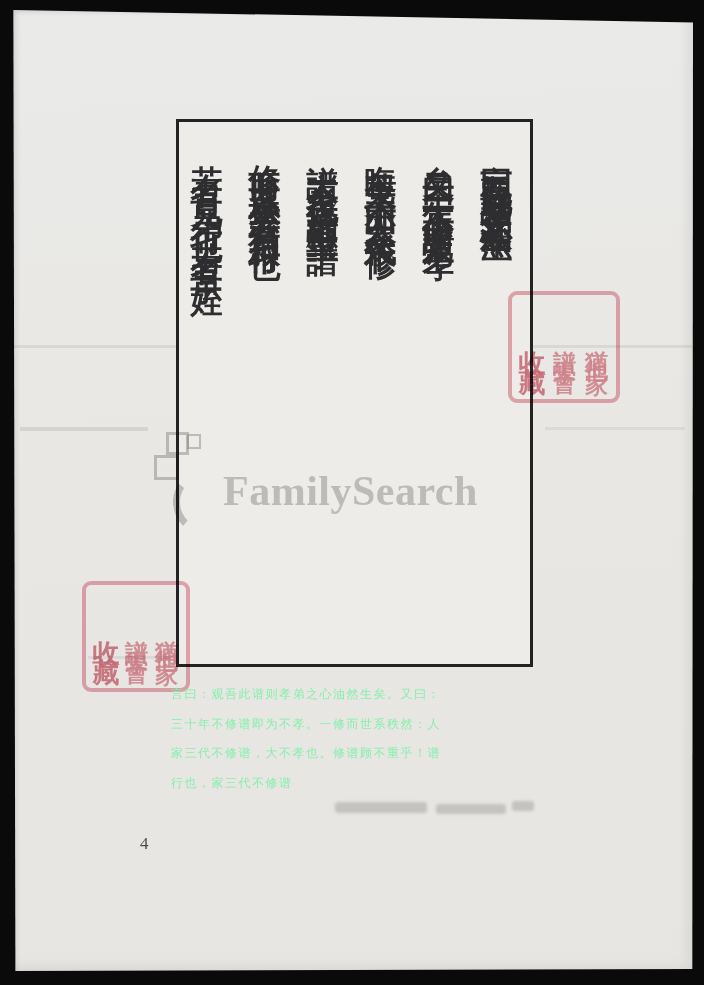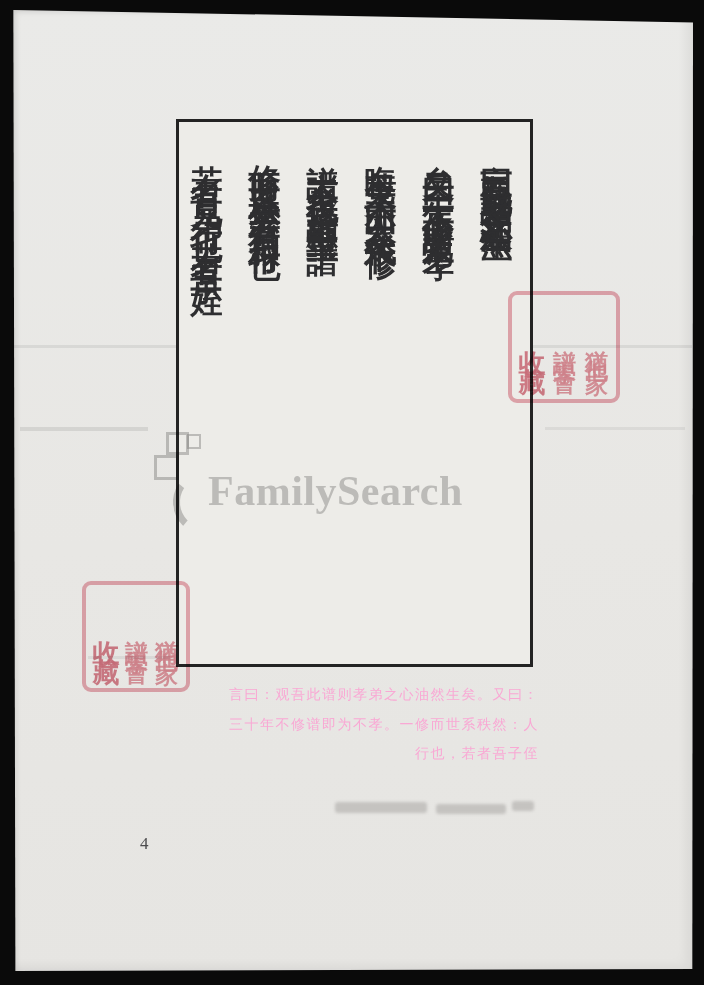--- a/index.html
+++ b/index.html
@@ -40,21 +40,21 @@
   .c1{left:475px;}
   .c2{left:417px;letter-spacing:7px;}
   .c3{left:359px;letter-spacing:7px;}
   .c4{left:301px;letter-spacing:7px;}
   .c5{left:243px;letter-spacing:7px;}
   .c6{left:185px;letter-spacing:11px;}
 
   
   .watermark{position:absolute;left:0;top:0;mix-blend-mode:multiply;}
   .wm-text{
-    position:absolute;left:208px;top:467px;
+    position:absolute;left:223px;top:467px;
     font-family:"Liberation Serif","DejaVu Serif",serif;
     font-size:42px;font-weight:bold;letter-spacing:.5px;
     color:rgba(128,128,128,.42);
   }
   .wm-sq{position:absolute;border:3px solid rgba(138,138,138,.45);background:transparent;}
   .sq1{left:166px;top:432px;width:17px;height:17px;}
   .sq2{left:154px;top:455px;width:19px;height:19px;}
   .sq3{left:187px;top:434px;width:10px;height:11px;border-width:2px;}
   .wm-arc{
     position:absolute;left:173px;top:474px;width:36px;height:44px;
@@ -74,23 +74,22 @@
   .seal-col{
     writing-mode:vertical-rl;text-orientation:upright;
     font-size:23px;line-height:30px;letter-spacing:10px;
     color:rgba(226,142,154,.88);font-weight:bold;text-align:center;
   }
   .seal-col.two{font-size:27px;letter-spacing:17px;color:rgba(216,118,132,.9);}
 
   
   .transcription{
     position:absolute;left:171px;top:680px;width:368px;
-    font-size:14px;line-height:29.6px;letter-spacing:1.5px;
-    color:#f9a8d4;
-    text-align:right;
+    font-size:12px;line-height:29.6px;letter-spacing:1.5px;
+    color:#86efac;
   }
   .pagenum{
     position:absolute;left:140px;top:834px;
     font-size:17px;color:#4c4c4e;
     font-family:"Liberation Serif","DejaVu Serif",serif;
   }
 </style>
 </head>
 <body>
 
@@ -128,21 +127,22 @@
 
   <div class="seal seal-left" lang="zh">
     <span class="seal-col two">收藏</span>
     <span class="seal-col">譜學會</span>
     <span class="seal-col">猶他家</span>
   </div>
 
   <div class="transcription" lang="zh">
     <div>言曰：观吾此谱则孝弟之心油然生矣。又曰：</div>
     <div>三十年不修谱即为不孝。一修而世系秩然：人</div>
-    <div>行也，若者吾子侄</div>
+    <div>家三代不修谱，大不孝也。修谱顾不重乎！谱</div>
+    <div>行也，家三代不修谱</div>
   </div>
 
   <div class="pagenum">4</div>
 
   <div class="bleed b1"></div>
   <div class="bleed b2"></div>
   <div class="bleed b3"></div>
 
 </div>
 

